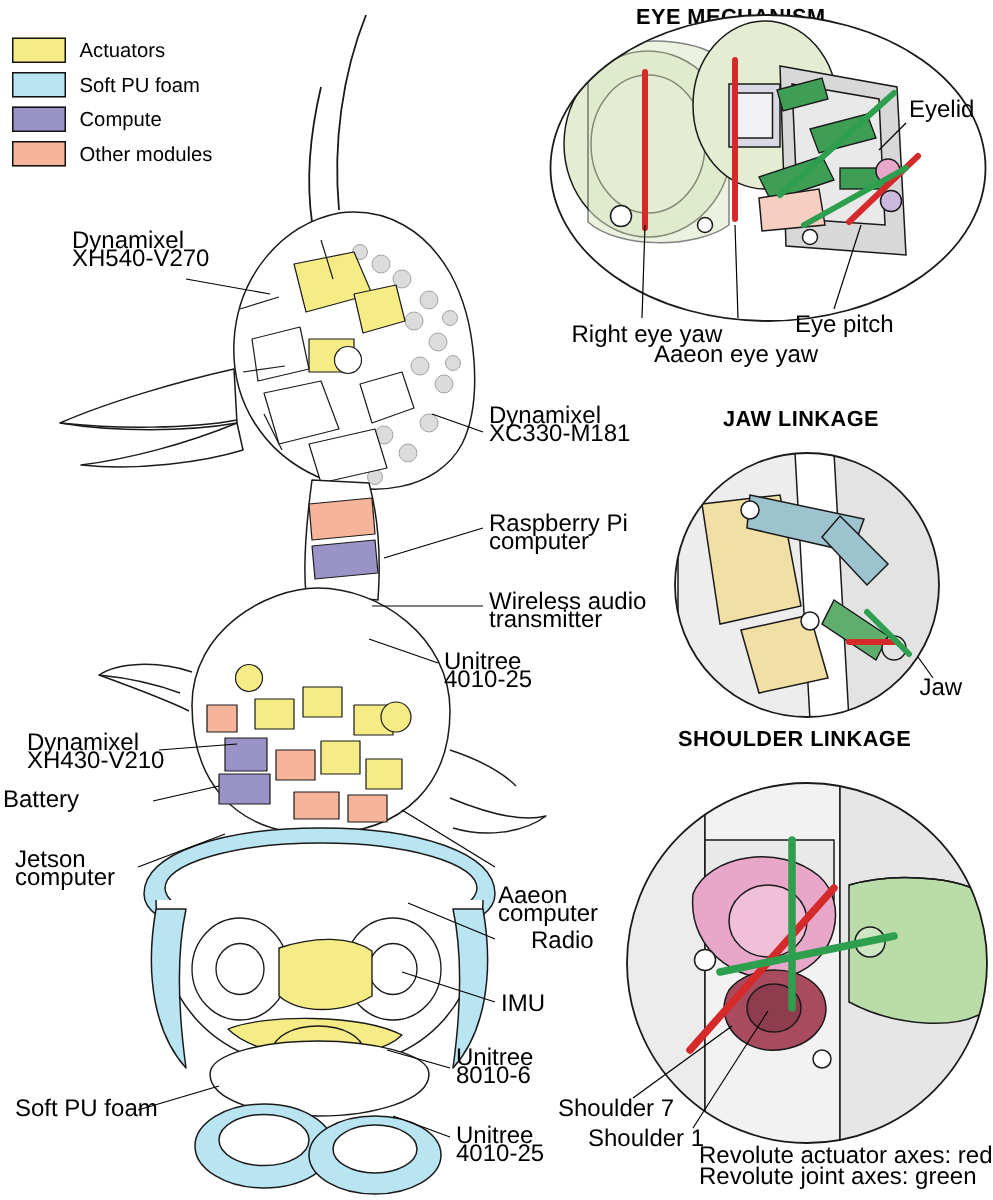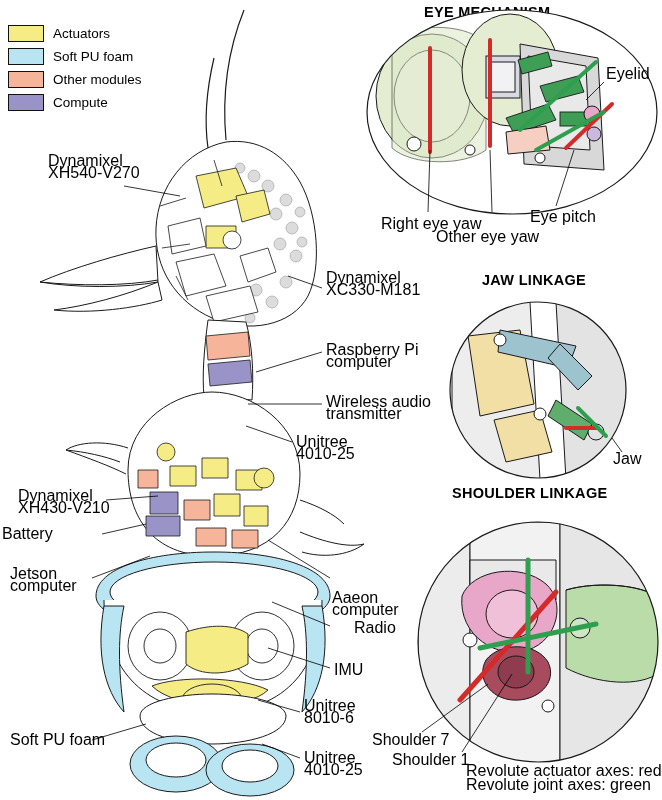--- a/index.html
+++ b/index.html
@@ -169,26 +169,26 @@
   <div class="legend">
     <div class="legend-row">
       <span class="swatch" style="background:#f5ec86"></span>
       <span class="legend-label">Actuators</span>
     </div>
     <div class="legend-row">
       <span class="swatch" style="background:#b9e4f2"></span>
       <span class="legend-label">Soft PU foam</span>
     </div>
     <div class="legend-row">
+      <span class="swatch" style="background:#9a93c8"></span>
+      <span class="legend-label">Compute</span>
+    </div>
+    <div class="legend-row">
       <span class="swatch" style="background:#f6b49a"></span>
       <span class="legend-label">Other modules</span>
-    </div>
-    <div class="legend-row">
-      <span class="swatch" style="background:#9a93c8"></span>
-      <span class="legend-label">Compute</span>
     </div>
   </div>
 
   <div class="lbl" style="left:48px;top:155px;">Dynamixel
 XH540-V270</div>
   <div class="lbl" style="left:326px;top:272px;">Dynamixel
 XC330-M181</div>
   <div class="lbl" style="left:326px;top:344px;">Raspberry Pi
 computer</div>
   <div class="lbl" style="left:326px;top:396px;">Wireless audio
@@ -256,21 +256,21 @@
 
     <g stroke="#000" stroke-width=".8" fill="none">
       <path d="M604 82 L586 100"></path>
       <path d="M428 212 L430 150"></path>
       <path d="M492 212 L490 150"></path>
       <path d="M556 206 L574 150"></path>
     </g>
   </svg>
   <div class="lbl" style="left:606px;top:68px;">Eyelid</div>
   <div class="lbl" style="left:381px;top:218px;">Right eye yaw</div>
-  <div class="lbl" style="left:436px;top:231px;">Other eye yaw</div>
+  <div class="lbl" style="left:436px;top:231px;">Aaeon eye yaw</div>
   <div class="lbl" style="left:530px;top:211px;">Eye pitch</div>
 
   <div class="panel-title" style="left:482px;top:272px;">JAW LINKAGE</div>
 
   <svg class="overlay" viewBox="0 0 662 800">
     <g clip-path="url(#jawClip)">
       <rect x="450" y="302" width="180" height="178" fill="#ffffff"></rect>
       <g stroke="#1a1a1a" stroke-width="1" fill="none">
         <path d="M452 302 L530 302 L540 480 L452 480 Z" fill="#ededed"></path>
         <path d="M556 302 L630 302 L630 480 L566 480 Z" fill="#e3e3e3"></path>

